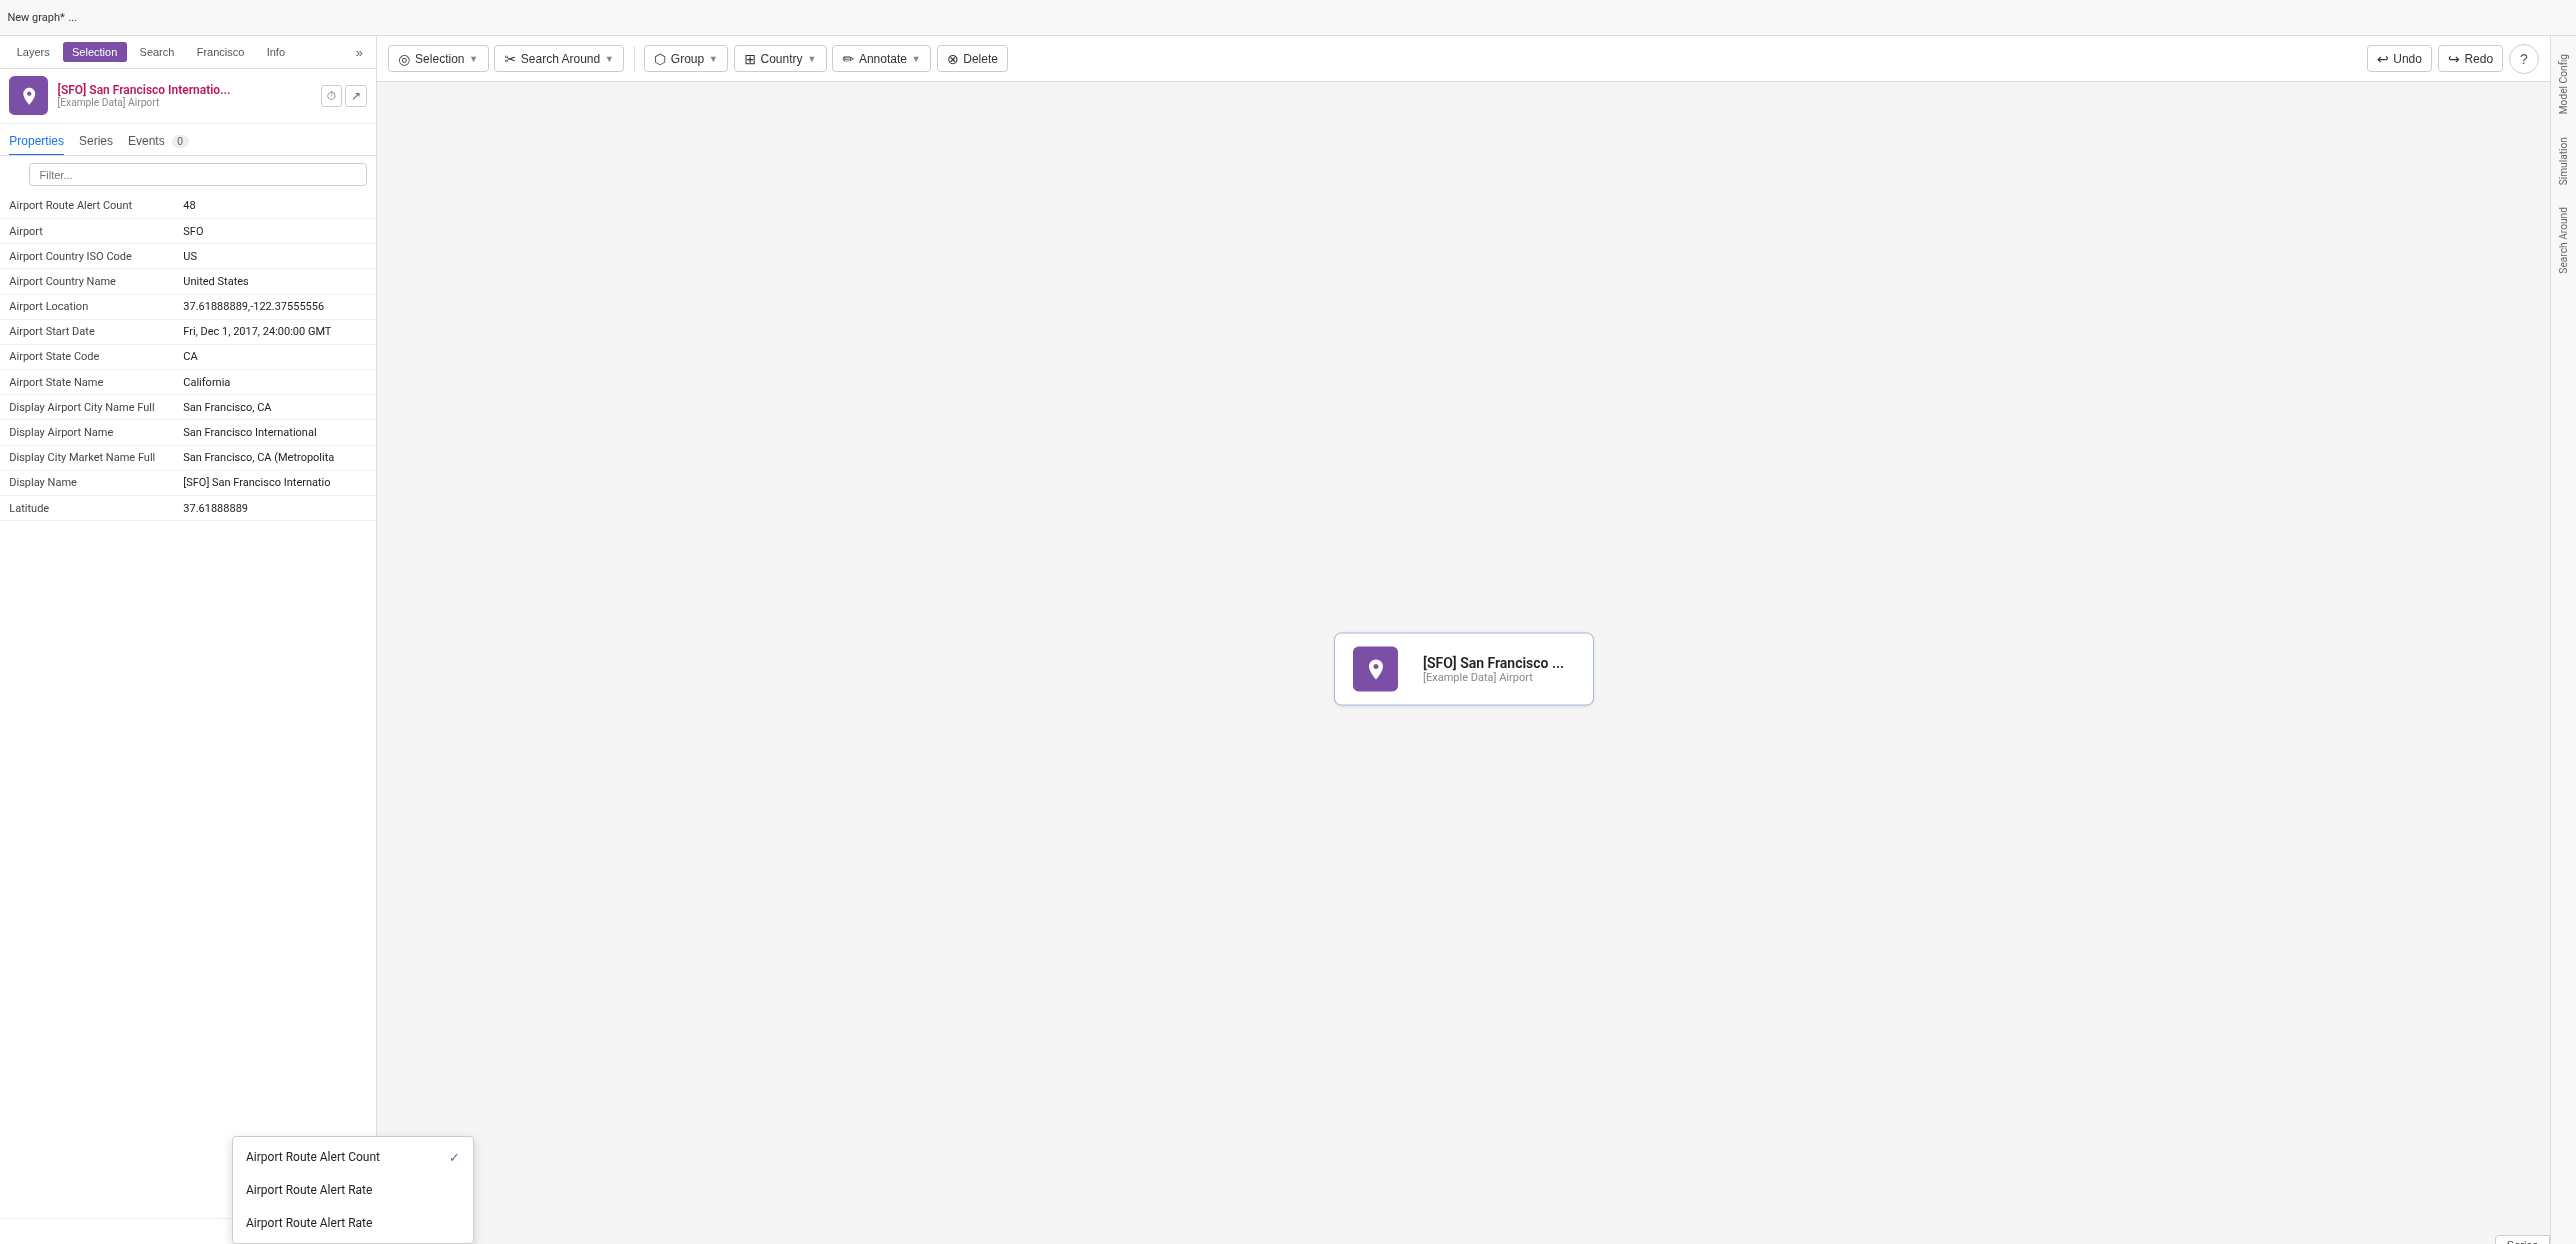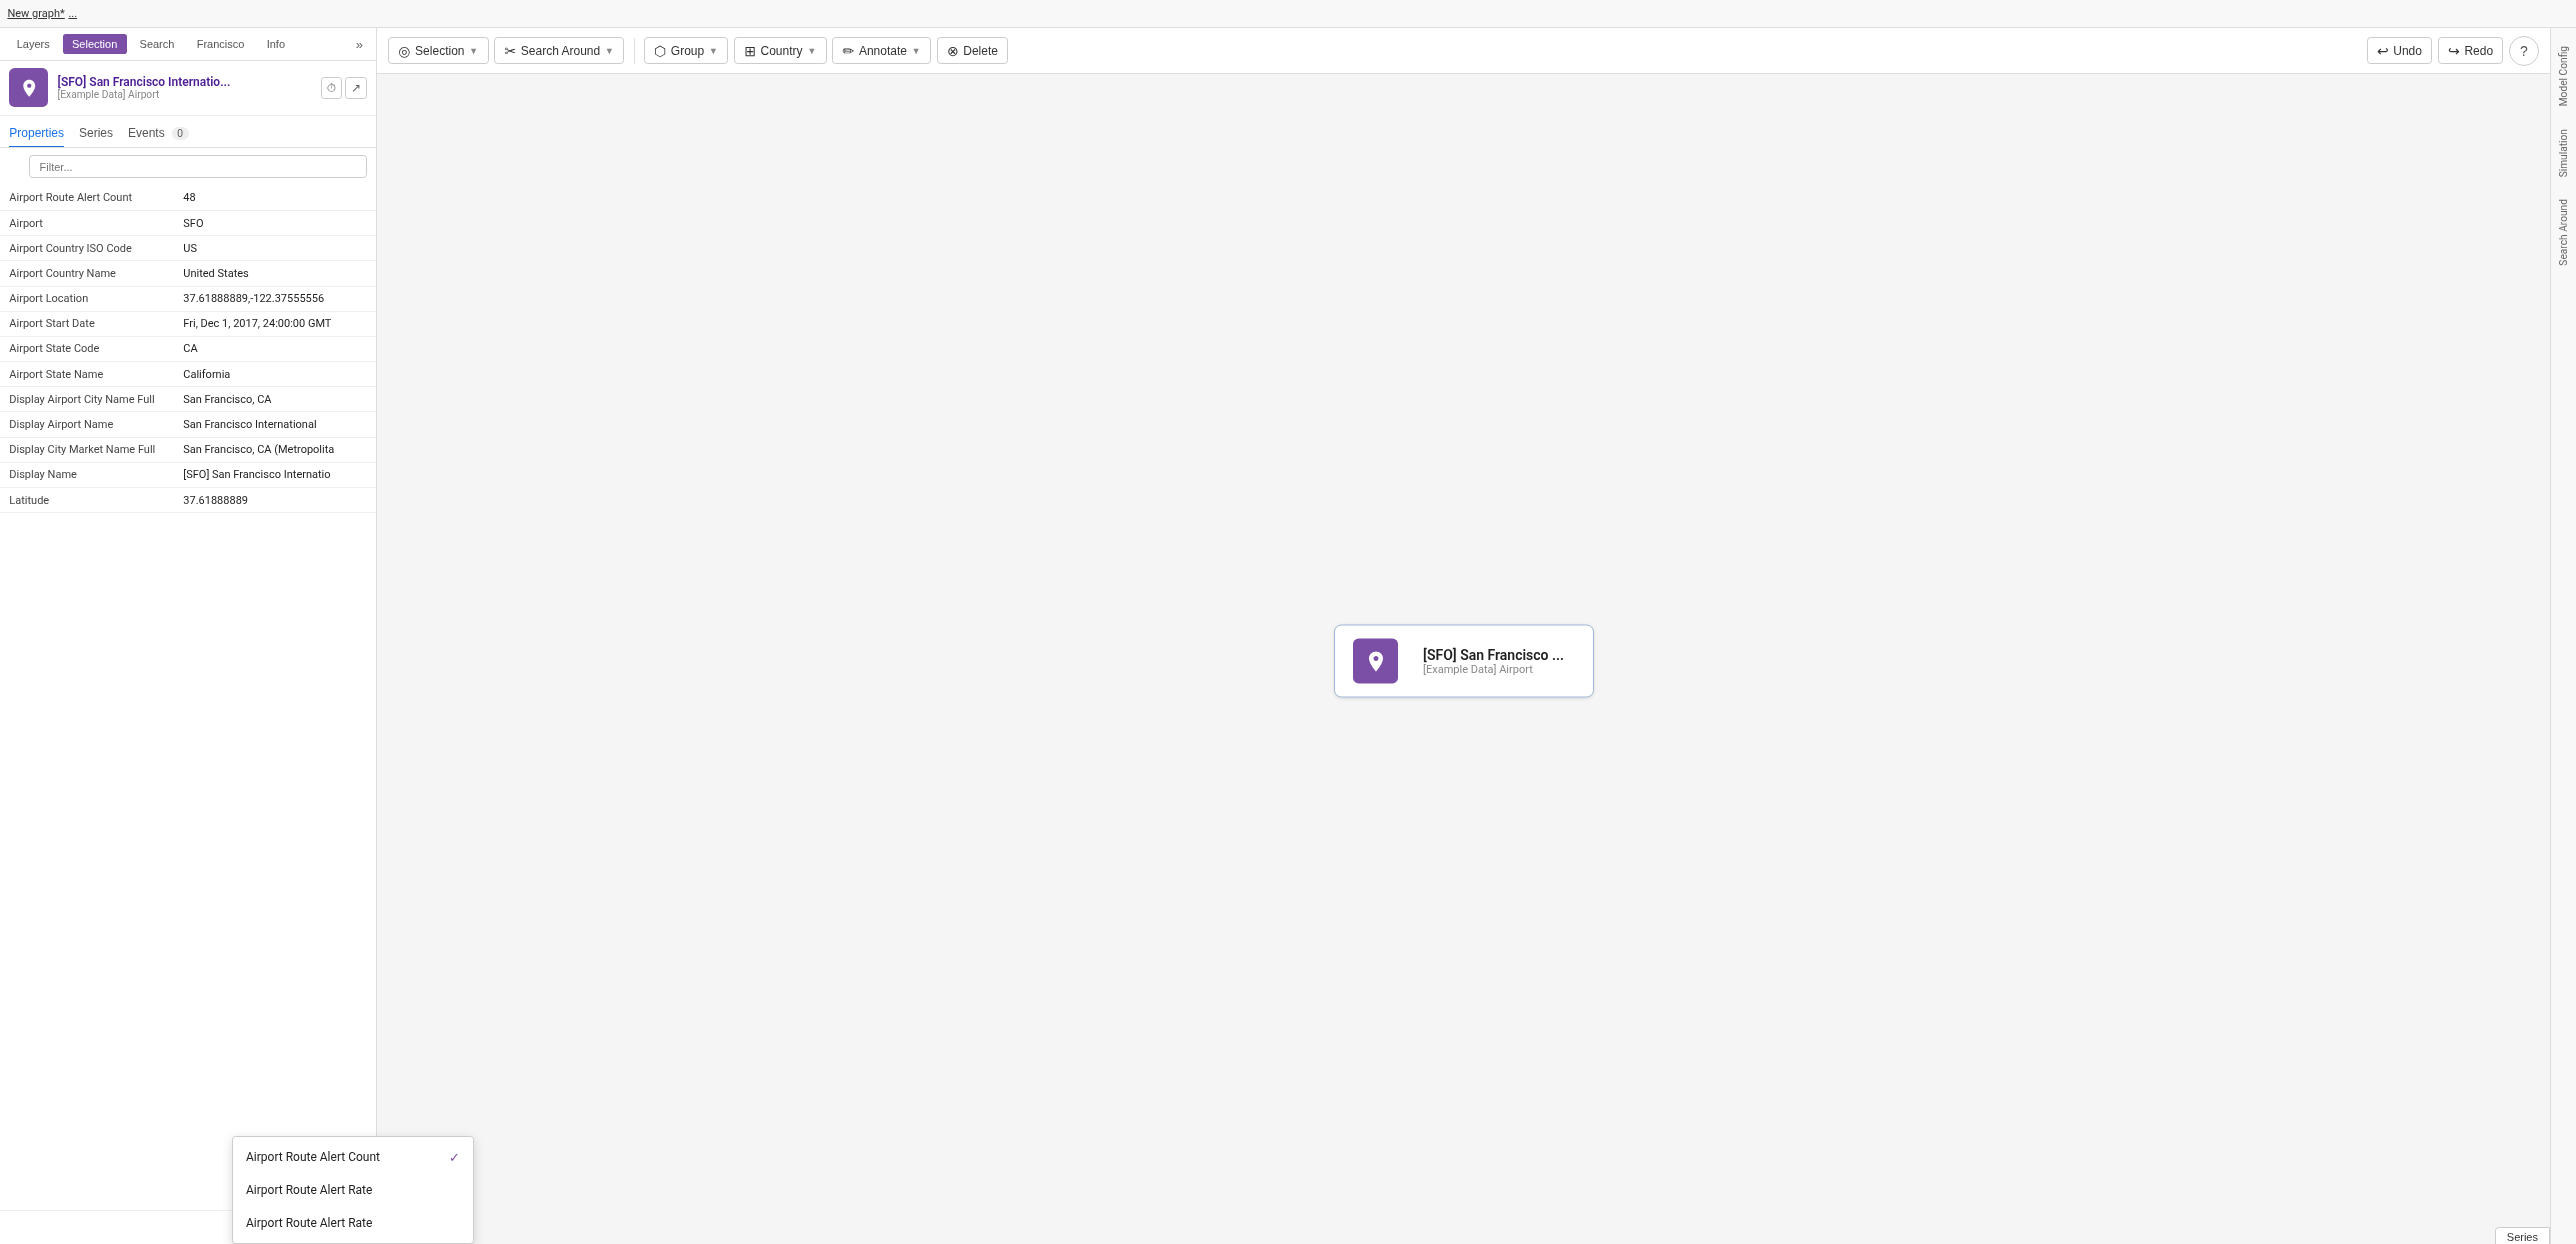--- a/index.html
+++ b/index.html
@@ -1,28 +1,27 @@
 <!DOCTYPE html>
 <html style="font-size:15px"><head>
   <meta charset="utf-8">
   <style>
     * { box-sizing: border-box; margin: 0; padding: 0; }
     body { font-family: -apple-system, BlinkMacSystemFont, 'Segoe UI', Roboto, sans-serif; font-size: 12px; background: #f0f0f0; overflow: hidden; }
 
     
     #top-bar {
-      height: 28px;
+      height: 36px;
       background: #f8f8f8;
       border-bottom: 0.9px solid #ddd;
       display: flex;
       align-items: center;
       padding: 0 7.4px;
       font-size: 11px;
       color: #333;
-      text-decoration: underline;
     }
     #top-bar span { margin-right: 3.7px; }
 
     
     #app {
       display: flex;
       height: calc(100vh - 24px);
     }
 
     
@@ -81,21 +80,21 @@
       height: 39px;
       background: #7b4fa6;
       border-radius: 5.6px;
       display: flex;
       align-items: center;
       justify-content: center;
       flex-shrink: 0;
     }
     #node-icon svg { width: 20.5px; height: 20.5px; fill: white; }
     #node-info { flex: 1; min-width: 0; }
-    #node-title { font-size: 12px; font-weight: 600; color: #4c1d95; white-space: nowrap; overflow: hidden; text-overflow: ellipsis; }
+    #node-title { font-size: 12px; font-weight: 600; color: #be185d; white-space: nowrap; overflow: hidden; text-overflow: ellipsis; }
     #node-subtitle { font-size: 10.2px; color: #888; }
     #node-actions { display: flex; gap: 3.7px; }
     #node-actions button { background: none; border: 0.9px solid #ccc; border-radius: 2.8px; cursor: pointer; padding: 2.8px 4.6px; color: #666; font-size: 12px; }
 
     
     #prop-tabs {
       display: flex;
       border-bottom: 0.9px solid #ddd;
       padding: 0 9.3px;
       height: 32px;

